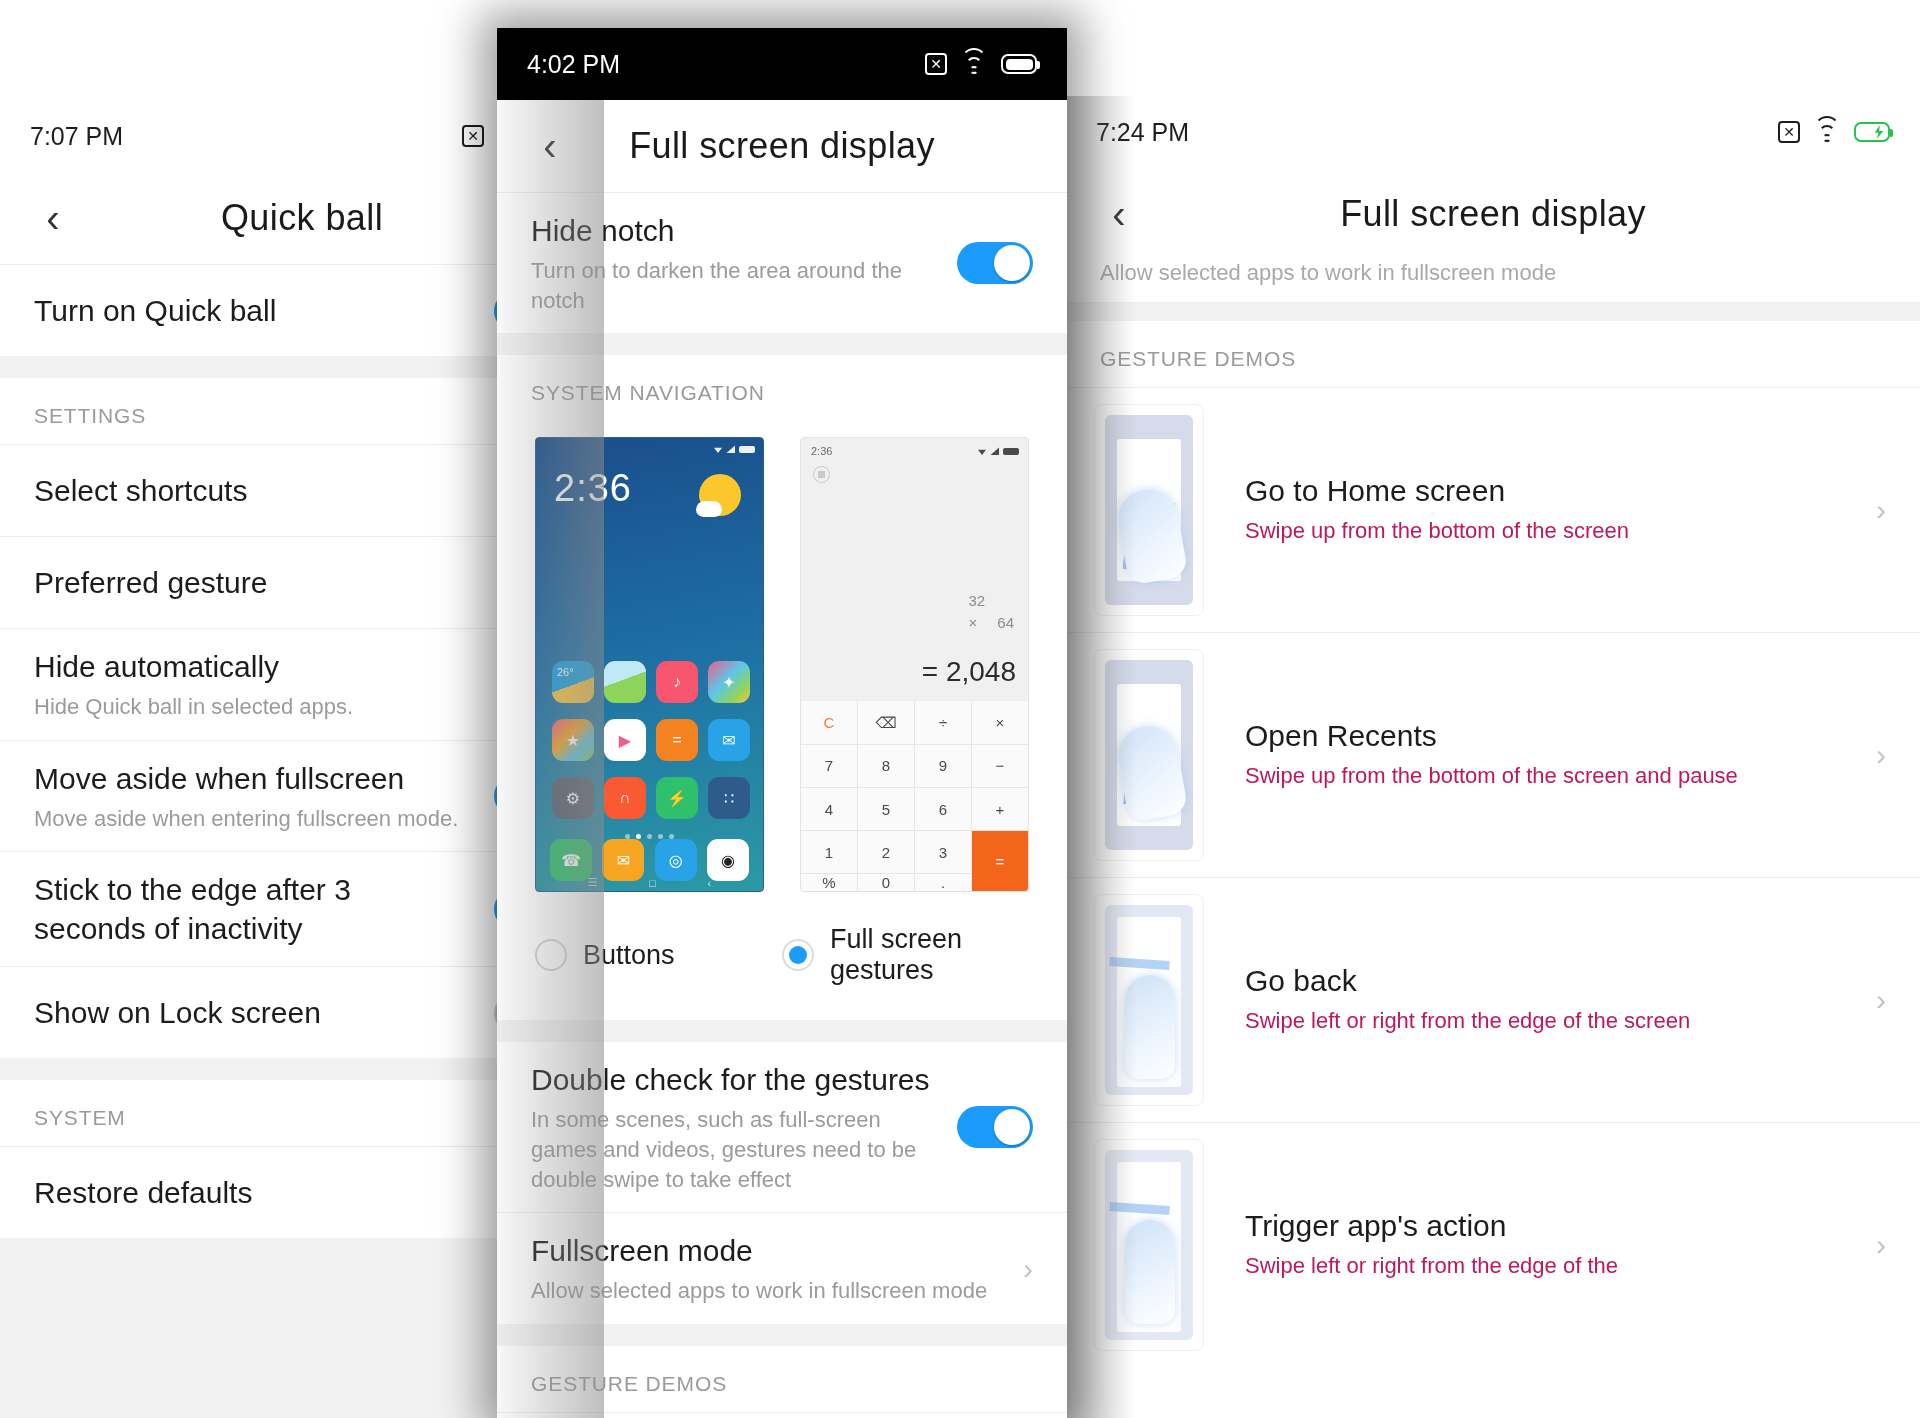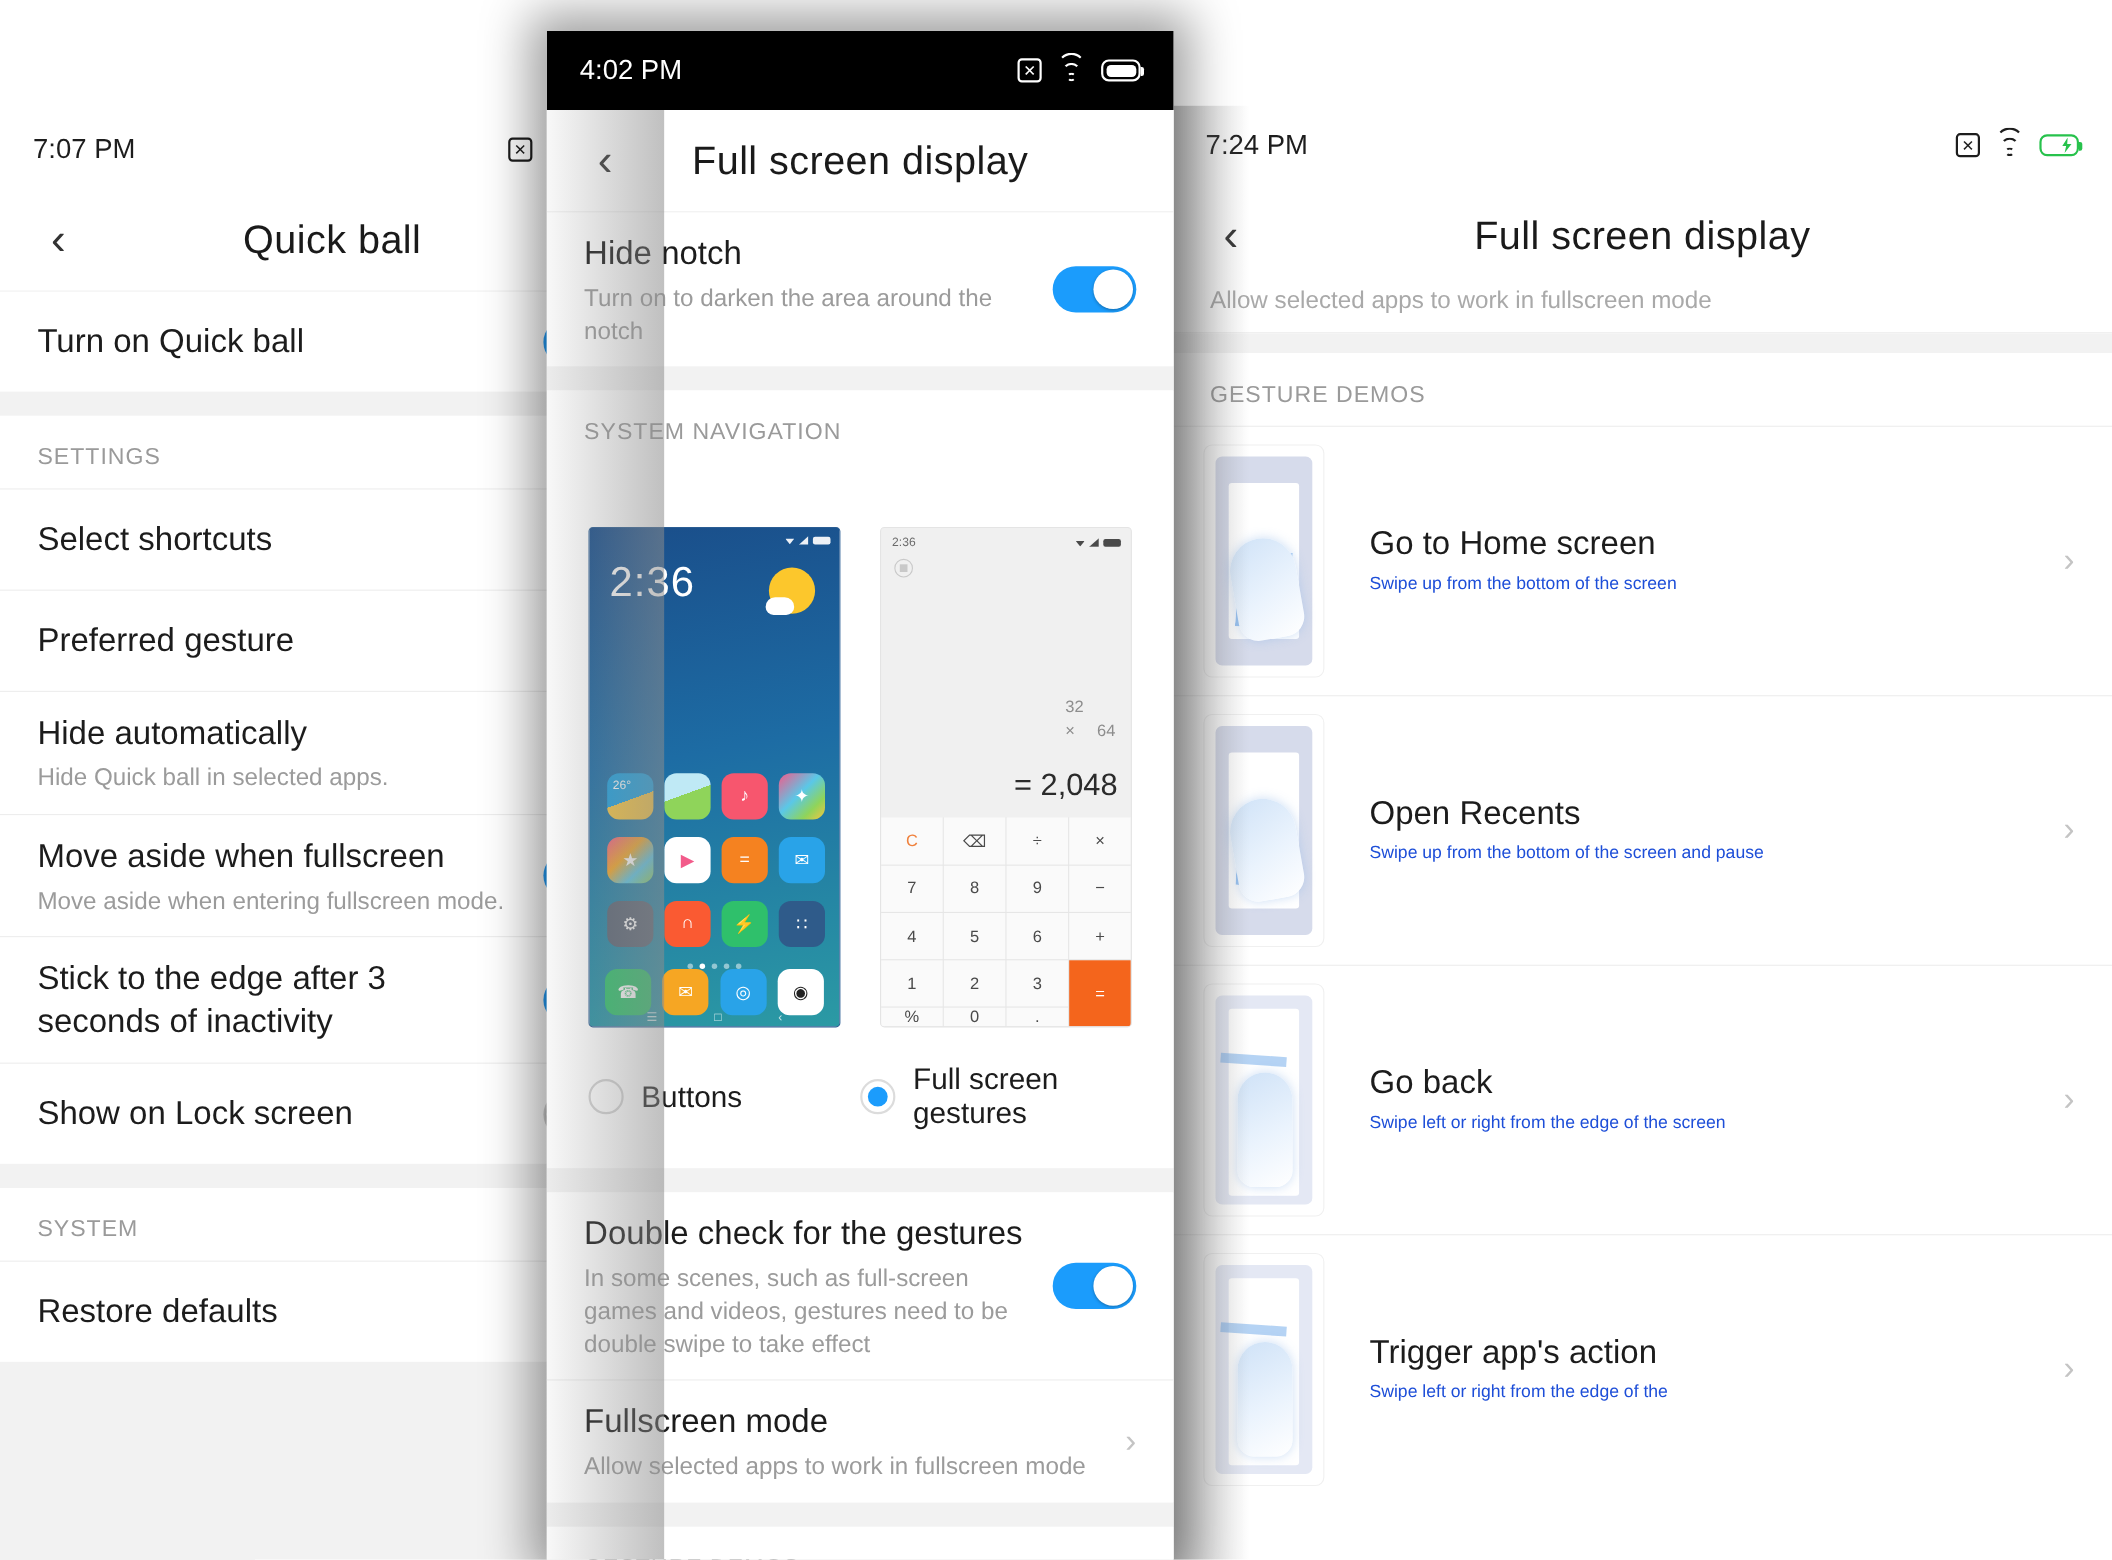--- a/index.html
+++ b/index.html
@@ -101,21 +101,21 @@
   .toggle { width:76px; height:42px; border-radius:22px; position:relative; flex:none;
             background:#d4d4d4; }
   .toggle.on { background:#1b9cfc; }
   .toggle .knob { position:absolute; top:3px; left:3px; width:36px; height:36px;
             border-radius:50%; background:#fff; box-shadow:0 1px 3px rgba(0,0,0,.3); }
   .toggle.on .knob { left:37px; }
 
   
   .nav-previews { display:flex; gap:36px; padding: 16px 38px 6px 38px; background:#fff; }
 
-  .mock { border-radius:4px; overflow:hidden; position:relative;margin-top:42px; }
+  .mock { border-radius:4px; overflow:hidden; position:relative; }
   .mock-home {
     width:232px; height:455px;
     background: linear-gradient(170deg,#1a4e8a 0%,#1d6ca4 45%,#2b9aa4 100%);
     border:1px solid #2a5d93;
   }
   .mock-home .mini-status { display:flex; justify-content:flex-end; align-items:center;
         gap:4px; padding:7px 8px 0 0; }
   .mock-home .mini-status span { display:block; background:#fff; opacity:.92; }
   .m-wifi { width:8px; height:7px; clip-path: polygon(50% 100%,0 28%,100% 28%); }
   .m-sig  { width:9px; height:8px; clip-path: polygon(100% 0,100% 100%,0 100%); }
@@ -185,21 +185,21 @@
   }
   .demo-thumb .arc {
       position:absolute; left:30px; bottom:44px; width:48px; height:70px;
       border-left:9px solid rgba(120,175,235,.75); border-top:9px solid rgba(120,175,235,.55);
       border-radius: 26px 0 0 0; transform: rotate(4deg);
   }
   .demo-thumb.side .frame { background:#e4e8f4; }
   .demo-thumb.side .screen { top:22px; bottom:18px; }
   .demo-texts { flex:1; }
   .demo-title { font-size:30px; color:#1c1c1c; }
-  .demo-sub { font-size:16px; color:#1d4ed8; margin-top:8px; line-height:1.4; max-width:500px; }
+  .demo-sub { font-size:22px; color:#be185d; margin-top:8px; line-height:1.4; max-width:500px; }
 
   .scroll-clip-top { font-size:22px; color:#a9a9a9; padding: 0 34px 16px 34px; background:#fff;
                      border-bottom:1px solid #ededed;}
 </style>
 </head>
 <body>
 
 <div class="stage">
 
   <div class="panel" id="panel-left">

